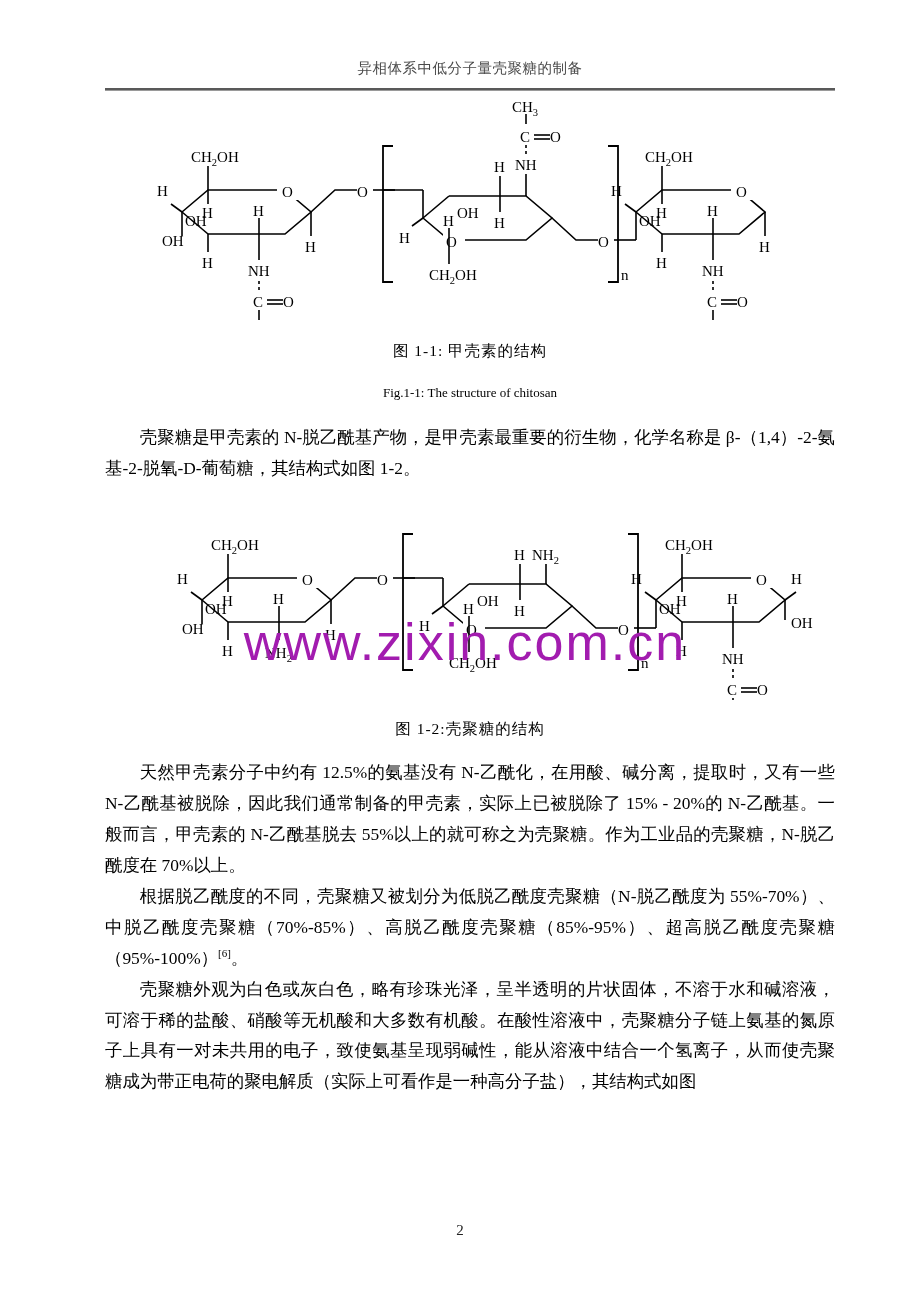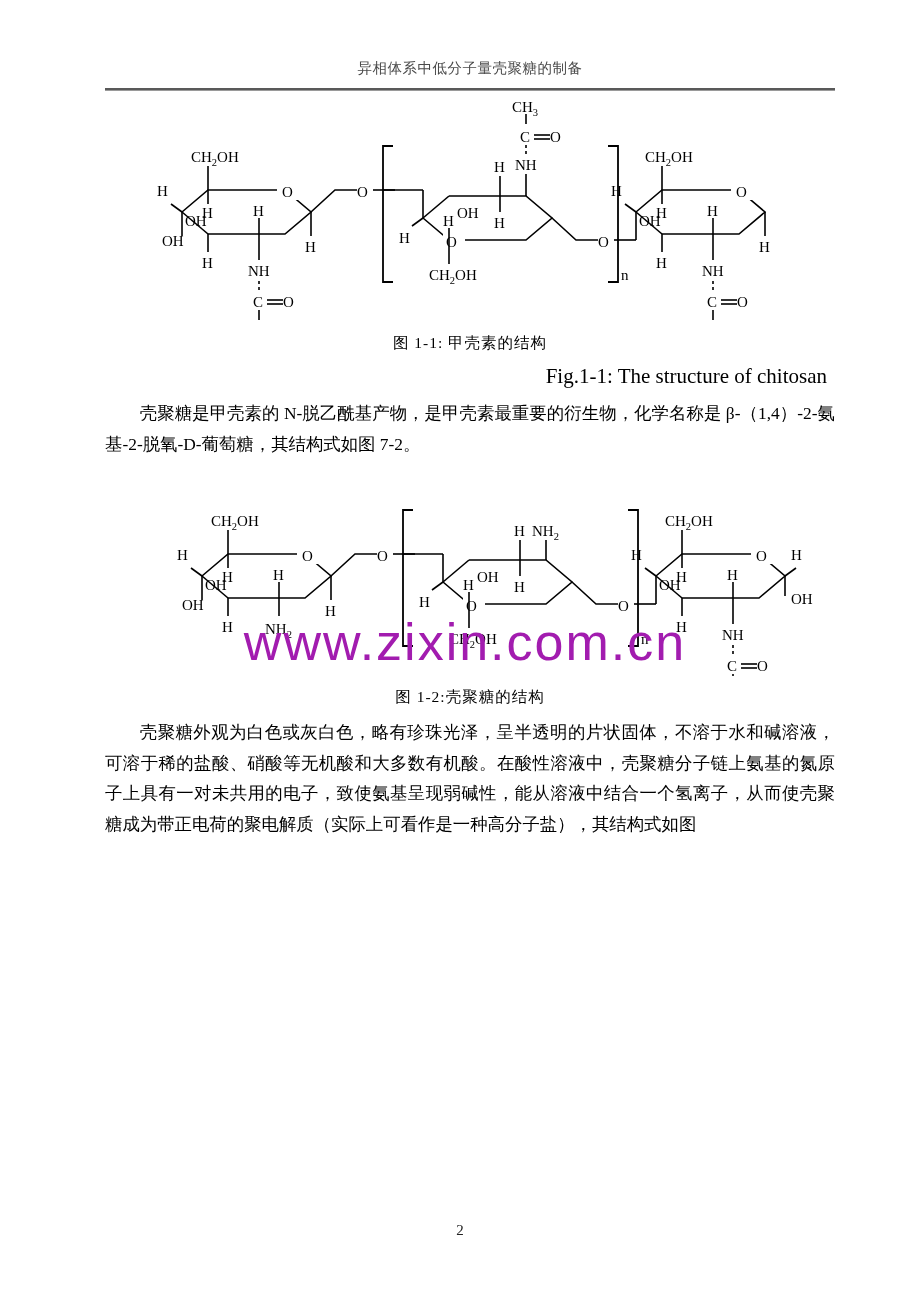--- a/index.html
+++ b/index.html
@@ -68,31 +68,30 @@
     font-family: "Liberation Sans", "DejaVu Sans", sans-serif;
     font-size: 16.5px;
     font-weight: bold;
     line-height: 26px;
     text-indent: 0;
   }
 
   .caption {
     text-align: center;
     text-indent: 0;
-    margin: 8px;
+    margin: 16px;
   }
   .caption-cn {
     font-size: 15.5px;
     line-height: 25px;
     letter-spacing: 1px;
   }
   .caption-en {
-    font-size: 21px;
+    font-size: 13px;
     line-height: 27px;
-    text-align: right;
   }
 
   sup.ref {
     font-size: 11px;
     vertical-align: super;
     line-height: 0;
   }
 
   
   .figure {
@@ -268,21 +267,21 @@
 
         <polyline class="brk" points="503,46 513,46 513,182 503,182"></polyline>
         <text x="516" y="180" font-size="12">n</text>
 
       </svg>
     </div>
 
     <p class="caption caption-cn">图 1-1: 甲壳素的结构</p>
     <p class="caption caption-en">Fig.1-1: The structure of chitosan</p>
 
-    <p class="body">壳聚糖是甲壳素的 N-脱乙酰基产物，是甲壳素最重要的衍生物，化学名称是 β-（1,4）-2-氨基-2-脱氧-D-葡萄糖，其结构式如图 7-2。</p>
+    <p class="body">壳聚糖是甲壳素的 N-脱乙酰基产物，是甲壳素最重要的衍生物，化学名称是 β-（1,4）-2-氨基-2-脱氧-D-葡萄糖，其结构式如图 1-2。</p>
 
     <div class="figure" style="margin-top:14px;">
       <svg class="chem" width="730" height="202" viewBox="0 0 730 202">
 
         <polyline points="97,102 123,80 200,80 226,102 200,124 123,124"></polyline>
         <line x1="97" y1="102" x2="123" y2="124"></line>
         <rect x="192" y="70" width="22" height="20" fill="#fff" stroke="none"></rect>
         <text x="197" y="87">O</text>
         <line x1="123" y1="80" x2="123" y2="56"></line>
         <text x="106" y="52">CH<tspan class="sub" dy="4">2</tspan><tspan dy="-4">OH</tspan></text>
@@ -360,21 +359,23 @@
         <text x="686" y="130">OH</text>
 
         <polyline class="brk" points="523,36 533,36 533,172 523,172"></polyline>
         <text x="536" y="170" font-size="12">n</text>
 
       </svg>
     </div>
 
     <p class="caption caption-cn" style="position:relative;z-index:10;text-align:center;">图 1-2:壳聚糖的结构</p>
 
-
+    <p class="body">天然甲壳素分子中约有 12.5%的氨基没有 N-乙酰化，在用酸、碱分离，提取时，又有一些 N-乙酰基被脱除，因此我们通常制备的甲壳素，实际上已被脱除了 15% - 20%的 N-乙酰基。一般而言，甲壳素的 N-乙酰基脱去 55%以上的就可称之为壳聚糖。作为工业品的壳聚糖，N-脱乙酰度在 70%以上。</p>
+
+    <p class="body"><span>根据脱乙酰度的不同，壳聚糖又被划分为低脱乙酰度壳聚糖（N-脱乙酰度为 55%-70%）、中脱乙酰度壳聚糖（70%-85%）、高脱乙酰度壳聚糖（85%-95%）、超高脱乙酰度壳聚糖（95%-100%）</span><sup class="ref">[6]</sup><span>。</span></p>
 
 
 
     <p class="body tight">壳聚糖外观为白色或灰白色，略有珍珠光泽，呈半透明的片状固体，不溶于水和碱溶液，可溶于稀的盐酸、硝酸等无机酸和大多数有机酸。在酸性溶液中，壳聚糖分子链上氨基的氮原子上具有一对未共用的电子，致使氨基呈现弱碱性，能从溶液中结合一个氢离子，从而使壳聚糖成为带正电荷的聚电解质（实际上可看作是一种高分子盐），其结构式如图</p>
 
   </div>
 
   <div class="page-number">2</div>
 
 </div>

